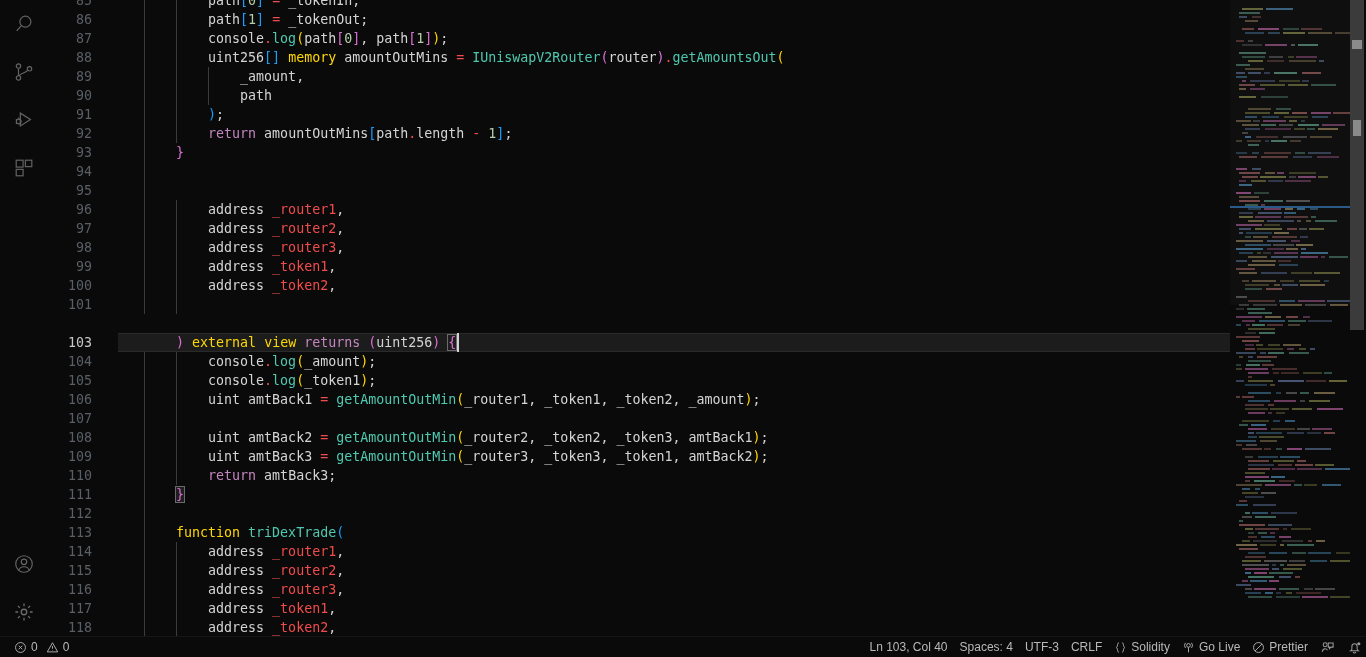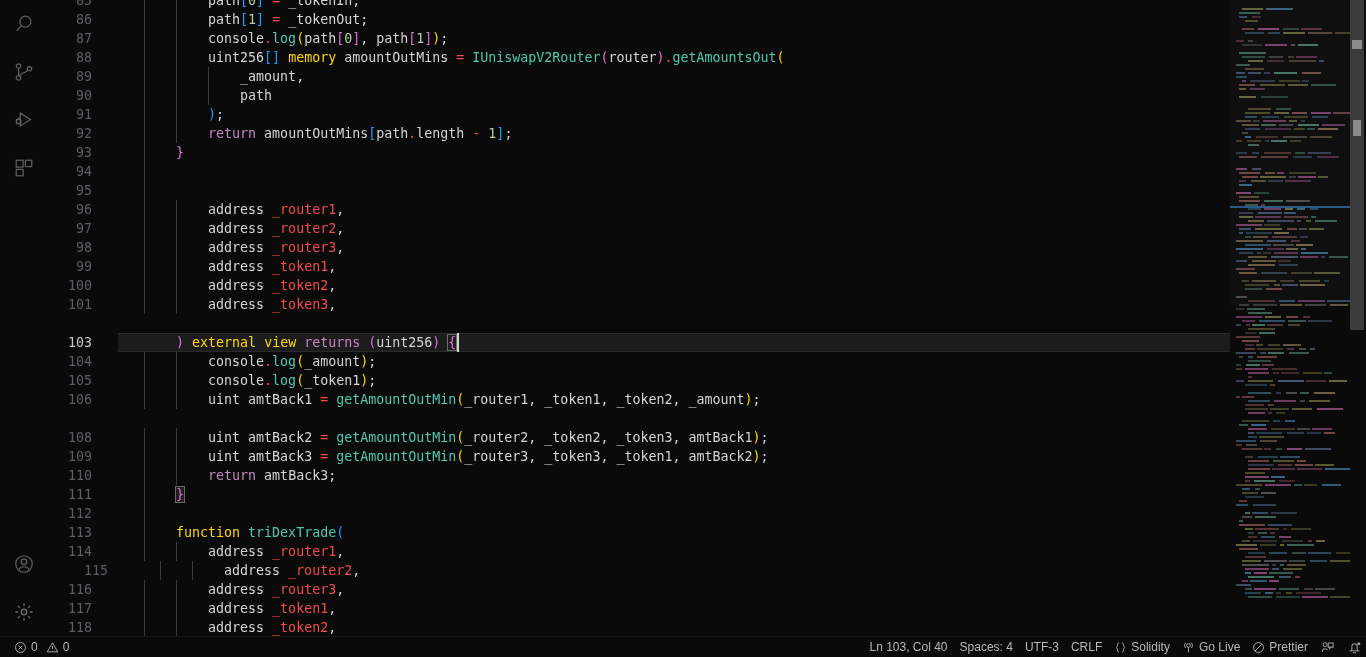--- a/index.html
+++ b/index.html
@@ -279,33 +279,34 @@
         <div class="row" style="position: absolute; left: 0px; top: 105px; width: 1182px;"><div class="guide" style="left: 96px;"></div><div class="guide" style="left: 128.12px;"></div><div class="ln">91</div><div class="code"><span class="plain">        </span><span class="br2">)</span><span class="plain">;</span></div></div>
         <div class="row" style="position: absolute; left: 0px; top: 124px; width: 1182px;"><div class="guide" style="left: 96px;"></div><div class="guide" style="left: 128.12px;"></div><div class="ln">92</div><div class="code"><span class="plain">        </span><span class="kw">return</span><span class="plain"> </span><span class="plain">amountOutMins</span><span class="br2">[</span><span class="plain">path</span><span class="param">.</span><span class="plain">length</span><span class="plain"> </span><span class="param">-</span><span class="plain"> </span><span class="num">1</span><span class="br2">]</span><span class="plain">;</span></div></div>
         <div class="row" style="position: absolute; left: 0px; top: 143px; width: 1182px;"><div class="guide" style="left: 96px;"></div><div class="ln">93</div><div class="code"><span class="plain">    </span><span class="br1">}</span></div></div>
         <div class="row" style="position: absolute; left: 0px; top: 162px; width: 1182px;"><div class="guide" style="left: 96px;"></div><div class="ln">94</div><div class="code"></div></div>
         <div class="row" style="position: absolute; left: 0px; top: 181px; width: 1182px;"><div class="guide" style="left: 96px;"></div><div class="ln">95</div></div>
         <div class="row" style="position: absolute; left: 0px; top: 200px; width: 1182px;"><div class="guide" style="left: 96px;"></div><div class="guide" style="left: 128.12px;"></div><div class="ln">96</div><div class="code"><span class="plain">        </span><span class="plain">address</span><span class="plain"> </span><span class="param">_router1</span><span class="plain">,</span></div></div>
         <div class="row" style="position: absolute; left: 0px; top: 219px; width: 1182px;"><div class="guide" style="left: 96px;"></div><div class="guide" style="left: 128.12px;"></div><div class="ln">97</div><div class="code"><span class="plain">        </span><span class="plain">address</span><span class="plain"> </span><span class="param">_router2</span><span class="plain">,</span></div></div>
         <div class="row" style="position: absolute; left: 0px; top: 238px; width: 1182px;"><div class="guide" style="left: 96px;"></div><div class="guide" style="left: 128.12px;"></div><div class="ln">98</div><div class="code"><span class="plain">        </span><span class="plain">address</span><span class="plain"> </span><span class="param">_router3</span><span class="plain">,</span></div></div>
         <div class="row" style="position: absolute; left: 0px; top: 257px; width: 1182px;"><div class="guide" style="left: 96px;"></div><div class="guide" style="left: 128.12px;"></div><div class="ln">99</div><div class="code"><span class="plain">        </span><span class="plain">address</span><span class="plain"> </span><span class="param">_token1</span><span class="plain">,</span></div></div>
         <div class="row" style="position: absolute; left: 0px; top: 276px; width: 1182px;"><div class="guide" style="left: 96px;"></div><div class="guide" style="left: 128.12px;"></div><div class="ln">100</div><div class="code"><span class="plain">        </span><span class="plain">address</span><span class="plain"> </span><span class="param">_token2</span><span class="plain">,</span></div></div>
-        <div class="row" style="position: absolute; left: 0px; top: 295px; width: 1182px;"><div class="guide" style="left: 96px;"></div><div class="guide" style="left: 128.12px;"></div><div class="ln">101</div><div class="code"><span class="plain">        </span><span class="plain">address</span><span class="plain"> </span><span class="param">_token3</span><span class="plain">,</span></div></div>
+        <div class="row" style="position: absolute; left: 0px; top: 295px; width: 1182px;"><div class="guide" style="left: 96px;"></div><div class="guide" style="left: 128.12px;"></div><div class="ln">101</div></div>
         <div class="row active" style="position: absolute; left: 0px; top: 333px; width: 1182px;"><div class="rowbg"></div><div class="ln">103</div><div class="code"><span class="plain">    </span><span class="br1">)</span><span class="plain"> </span><span class="br0">external</span><span class="plain"> </span><span class="br0">view</span><span class="plain"> </span><span class="kw">returns</span><span class="plain"> </span><span class="br1">(</span><span class="plain">uint256</span><span class="br1">)</span><span class="plain"> </span><span class="br1 match">{</span></div><div style="position: absolute; width: 2px; height: 19px; background: rgb(212, 212, 212); top: 0px; left: 409.17px;"></div></div>
         <div class="row" style="position: absolute; left: 0px; top: 352px; width: 1182px;"><div class="guide" style="left: 96px;"></div><div class="guide" style="left: 128.12px;"></div><div class="ln">104</div><div class="code"><span class="plain">        </span><span class="plain">console</span><span class="param">.</span><span class="meth">log</span><span class="br0">(</span><span class="plain">_amount</span><span class="br0">)</span><span class="plain">;</span></div></div>
         <div class="row" style="position: absolute; left: 0px; top: 371px; width: 1182px;"><div class="guide" style="left: 96px;"></div><div class="guide" style="left: 128.12px;"></div><div class="ln">105</div><div class="code"><span class="plain">        </span><span class="plain">console</span><span class="param">.</span><span class="meth">log</span><span class="br0">(</span><span class="plain">_token1</span><span class="br0">)</span><span class="plain">;</span></div></div>
         <div class="row" style="position: absolute; left: 0px; top: 390px; width: 1182px;"><div class="guide" style="left: 96px;"></div><div class="guide" style="left: 128.12px;"></div><div class="ln">106</div><div class="code"><span class="plain">        </span><span class="plain">uint</span><span class="plain"> </span><span class="plain">amtBack1</span><span class="plain"> </span><span class="param">=</span><span class="plain"> </span><span class="meth">getAmountOutMin</span><span class="br0">(</span><span class="plain">_router1</span><span class="plain">, </span><span class="plain">_token1</span><span class="plain">, </span><span class="plain">_token2</span><span class="plain">, </span><span class="plain">_amount</span><span class="br0">)</span><span class="plain">;</span></div></div>
+        <div class="row" style="position: absolute; left: 0px; top: 409px; width: 1182px;"><div class="guide" style="left: 96px;"></div><div class="guide" style="left: 128.12px;"></div><div class="ln">107</div><div class="code"></div></div>
         <div class="row" style="position: absolute; left: 0px; top: 428px; width: 1182px;"><div class="guide" style="left: 96px;"></div><div class="guide" style="left: 128.12px;"></div><div class="ln">108</div><div class="code"><span class="plain">        </span><span class="plain">uint</span><span class="plain"> </span><span class="plain">amtBack2</span><span class="plain"> </span><span class="param">=</span><span class="plain"> </span><span class="meth">getAmountOutMin</span><span class="br0">(</span><span class="plain">_router2</span><span class="plain">, </span><span class="plain">_token2</span><span class="plain">, </span><span class="plain">_token3</span><span class="plain">, </span><span class="plain">amtBack1</span><span class="br0">)</span><span class="plain">;</span></div></div>
         <div class="row" style="position: absolute; left: 0px; top: 447px; width: 1182px;"><div class="guide" style="left: 96px;"></div><div class="guide" style="left: 128.12px;"></div><div class="ln">109</div><div class="code"><span class="plain">        </span><span class="plain">uint</span><span class="plain"> </span><span class="plain">amtBack3</span><span class="plain"> </span><span class="param">=</span><span class="plain"> </span><span class="meth">getAmountOutMin</span><span class="br0">(</span><span class="plain">_router3</span><span class="plain">, </span><span class="plain">_token3</span><span class="plain">, </span><span class="plain">_token1</span><span class="plain">, </span><span class="plain">amtBack2</span><span class="br0">)</span><span class="plain">;</span></div></div>
         <div class="row" style="position: absolute; left: 0px; top: 466px; width: 1182px;"><div class="guide" style="left: 96px;"></div><div class="guide" style="left: 128.12px;"></div><div class="ln">110</div><div class="code"><span class="plain">        </span><span class="kw">return</span><span class="plain"> </span><span class="plain">amtBack3</span><span class="plain">;</span></div></div>
         <div class="row" style="position: absolute; left: 0px; top: 485px; width: 1182px;"><div class="guide" style="left: 96px;"></div><div class="ln">111</div><div class="code"><span class="plain">    </span><span class="br1 match">}</span></div></div>
         <div class="row" style="position: absolute; left: 0px; top: 504px; width: 1182px;"><div class="guide" style="left: 96px;"></div><div class="ln">112</div><div class="code"></div></div>
         <div class="row" style="position: absolute; left: 0px; top: 523px; width: 1182px;"><div class="guide" style="left: 96px;"></div><div class="ln">113</div><div class="code"><span class="plain">    </span><span class="br0">function</span><span class="plain"> </span><span class="meth">triDexTrade</span><span class="br2">(</span></div></div>
         <div class="row" style="position: absolute; left: 0px; top: 542px; width: 1182px;"><div class="guide" style="left: 96px;"></div><div class="guide" style="left: 128.12px;"></div><div class="ln">114</div><div class="code"><span class="plain">        </span><span class="plain">address</span><span class="plain"> </span><span class="param">_router1</span><span class="plain">,</span></div></div>
-        <div class="row" style="position: absolute; left: 16px; top: 561px; width: 1182px;"><div class="guide" style="left: 96px;"></div><div class="guide" style="left: 128.12px;"></div><div class="ln">115</div><div class="code"><span class="plain">        </span><span class="plain">address</span><span class="plain"> </span><span class="param">_router2</span><span class="plain">,</span></div></div>
+        <div class="row" style="position: absolute; left: 0px; top: 561px; width: 1182px;"><div class="guide" style="left: 96px;"></div><div class="guide" style="left: 128.12px;"></div><div class="ln">115</div><div class="code"><span class="plain">        </span><span class="plain">address</span><span class="plain"> </span><span class="param">_router2</span><span class="plain">,</span></div></div>
         <div class="row" style="position: absolute; left: 0px; top: 580px; width: 1182px;"><div class="guide" style="left: 96px;"></div><div class="guide" style="left: 128.12px;"></div><div class="ln">116</div><div class="code"><span class="plain">        </span><span class="plain">address</span><span class="plain"> </span><span class="param">_router3</span><span class="plain">,</span></div></div>
         <div class="row" style="position: absolute; left: 0px; top: 599px; width: 1182px;"><div class="guide" style="left: 96px;"></div><div class="guide" style="left: 128.12px;"></div><div class="ln">117</div><div class="code"><span class="plain">        </span><span class="plain">address</span><span class="plain"> </span><span class="param">_token1</span><span class="plain">,</span></div></div>
         <div class="row" style="position: absolute; left: 0px; top: 618px; width: 1182px;"><div class="guide" style="left: 96px;"></div><div class="guide" style="left: 128.12px;"></div><div class="ln">118</div><div class="code"><span class="plain">        </span><span class="plain">address</span><span class="plain"> </span><span class="param">_token2</span><span class="plain">,</span></div></div>
       </div>
   </div>
 
   <div id="minimap">
     <div id="minimap-canvas">
         <div class="mm-line" style="left: 6px; top: 4px; width: 21px; background: rgb(106, 106, 60); opacity: 0.92;"></div>
         <div class="mm-line" style="left: 30px; top: 4px; width: 27px; background: rgb(60, 106, 138); opacity: 0.88;"></div>

